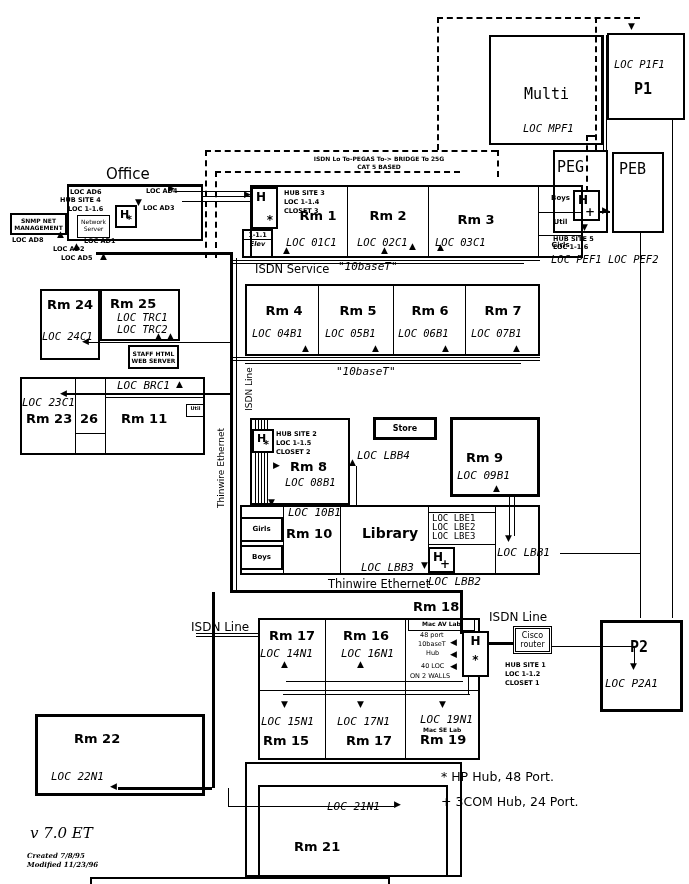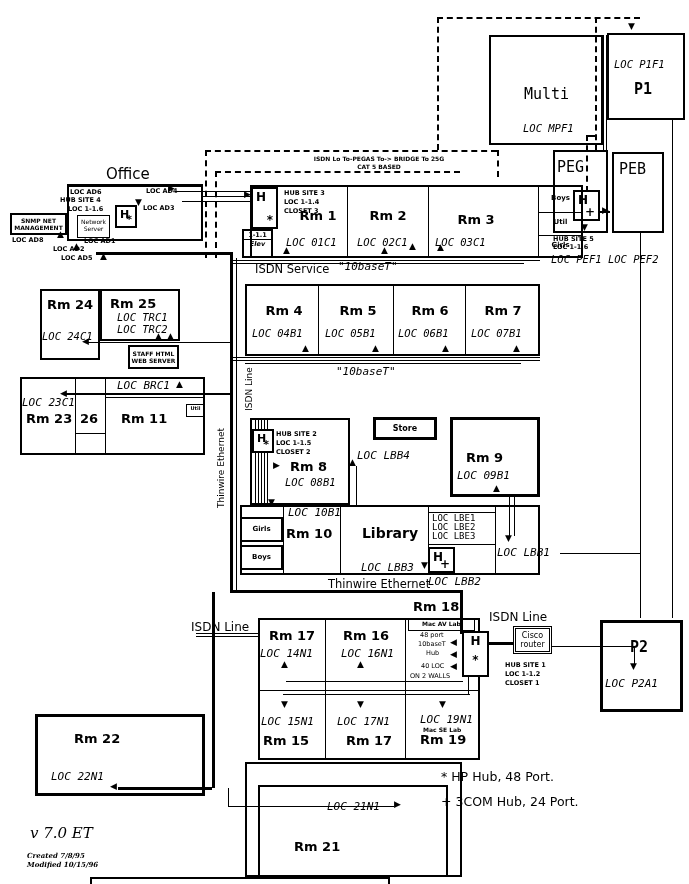--- a/index.html
+++ b/index.html
@@ -354,15 +354,15 @@
   <div class="box" style="left:258px;top:785px;width:190px;height:92px;"></div>
   <div class="lbl loc" style="left:327px;top:800px;font-size:11px;">LOC 21N1</div>
   <div class="lbl room" style="left:294px;top:839px;">Rm 21</div>
   <div class="box" style="left:90px;top:877px;width:300px;height:10px;"></div>
 
   <div class="lbl" style="left:441px;top:769px;font-size:12.5px;">* HP Hub, 48 Port.</div>
   <div class="lbl" style="left:441px;top:794px;font-size:12.5px;">+ 3COM Hub, 24 Port.</div>
 
   <div class="lbl script" style="left:30px;top:824px;font-size:15px;">v 7.0 ET</div>
   <div class="lbl script" style="left:27px;top:851px;font-size:7px;font-weight:bold;">Created 7/8/95</div>
-  <div class="lbl script" style="left:27px;top:860px;font-size:7px;font-weight:bold;">Modified 10/15/96</div>
+  <div class="lbl script" style="left:27px;top:860px;font-size:7px;font-weight:bold;">Modified 11/23/96</div>
 
 </div>
 
 </body></html>

